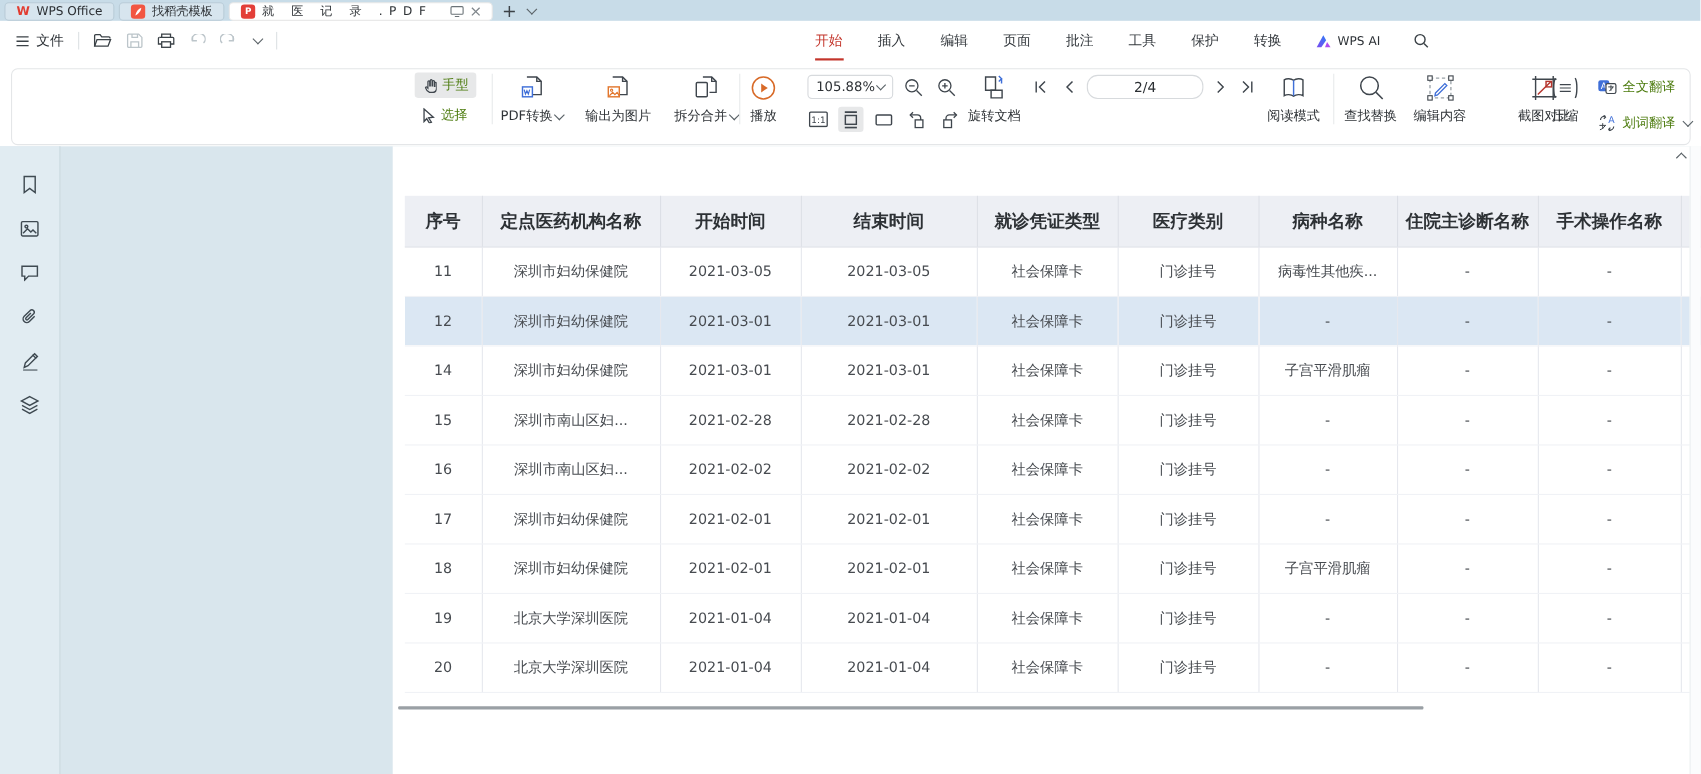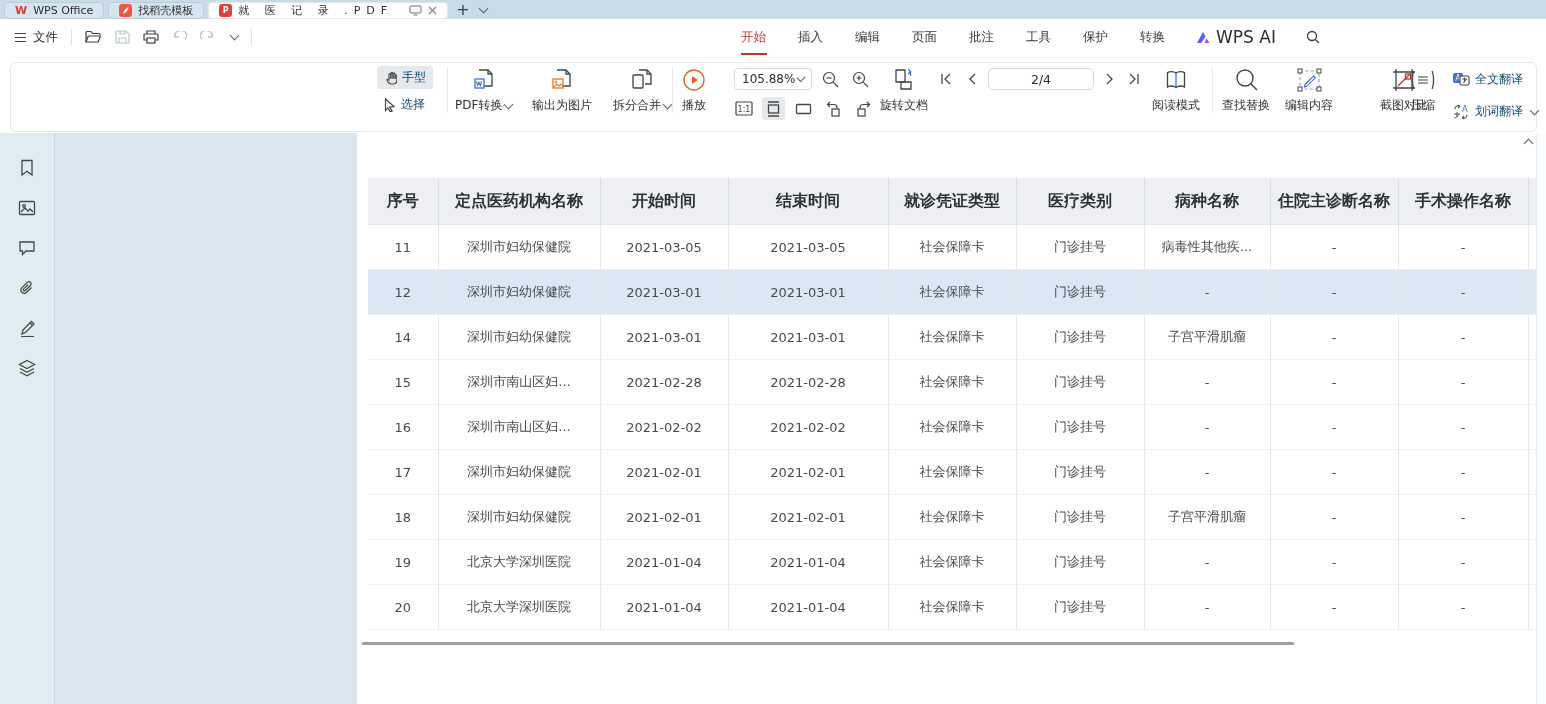--- a/index.html
+++ b/index.html
@@ -26,27 +26,27 @@
   
   .menubar{position:absolute;left:0;top:19px;width:100%;height:36px;background:#fff;}
   .mleft{position:absolute;left:14px;top:0;height:36px;display:flex;align-items:center;gap:13px;}
   .mfile{display:flex;align-items:center;gap:6px;font-size:12.5px;color:#2c3136;}
   .mvd{width:1px;height:16px;background:#dde1e4;}
   .mico{display:flex;align-items:center;}
   .mtabs{position:absolute;left:740px;top:0;height:36px;display:flex;align-items:center;gap:30px;font-size:12.5px;color:#33383d;}
   .mtab{position:relative;padding:2px 1px;cursor:default;}
   .mtab.active{color:#c3352b;}
   .mtab.active::after{content:"";position:absolute;left:50%;transform:translateX(-50%);bottom:-8px;width:26px;height:2.5px;background:#c3352b;}
-  .wpsai{display:flex;align-items:center;gap:5px;font-size:17px;color:#2c3136;}
+  .wpsai{display:flex;align-items:center;gap:5px;font-size:11px;color:#2c3136;}
 
   
   .toolzone{position:absolute;left:0;top:55px;width:100%;height:78px;background:#fff;}
   .toolpanel{position:absolute;left:10px;right:9px;top:7px;bottom:1px;border:1px solid #e4e6e8;border-radius:6px;background:#fff;}
   .vd{position:absolute;top:12px;height:46px;width:1px;background:#e8eaec;}
-  .chip{display:inline-flex;align-items:center;gap:5px;padding:0 7px;height:23px;border-radius:3px;font-size:12px;color:#0c4a6e;white-space:nowrap;}
+  .chip{display:inline-flex;align-items:center;gap:5px;padding:0 7px;height:23px;border-radius:3px;font-size:12px;color:#4d7c0f;white-space:nowrap;}
   .chip.hl{background:#e7e8e9;}
   .tcol{position:absolute;display:flex;flex-direction:column;align-items:center;gap:4px;font-size:12px;color:#2f3337;white-space:nowrap;}
   .tcol .ic{height:27px;display:flex;align-items:center;justify-content:center;}
   .lblrow{display:flex;align-items:center;}
   .combo{display:flex;align-items:center;justify-content:space-between;width:78px;height:22px;border:1px solid #d7dadd;border-radius:4px;
          padding:0 7px;font-size:12px;color:#2b2f33;box-sizing:border-box;}
   .pagebox{width:106px;height:22px;border:1px solid #d7dadd;border-radius:5px;display:flex;align-items:center;justify-content:center;
            font-size:12.5px;color:#2b2f33;box-sizing:border-box;}
   .sq{width:23px;height:23px;border-radius:3px;display:flex;align-items:center;justify-content:center;}
   .sq.hl{background:#e7e8e9;}
@@ -321,21 +321,21 @@
     <span class="navb" style="position:absolute;left:936px;top:13px;">
       <svg width="12" height="12" viewBox="0 0 12 12" fill="none" stroke="#3f464d" stroke-width="1.3">
           <path d="M2 1v10M10 1L5 6l5 5"></path>
         </svg>
     </span>
     <span class="navb" style="position:absolute;left:962px;top:13px;">
       <svg width="8" height="12" viewBox="0 0 8 12" fill="none" stroke="#3f464d" stroke-width="1.3">
           <path d="M7 1L2 6l5 5"></path>
         </svg>
     </span>
-    <div class="pagebox" style="position:absolute;left:988px;top:13px;">
+    <div class="pagebox" style="position:absolute;left:988px;top:13px;border-radius:10px;">
       <span>2/4</span>
     </div>
     <span class="navb" style="position:absolute;left:1100px;top:13px;">
       <svg width="8" height="12" viewBox="0 0 8 12" fill="none" stroke="#3f464d" stroke-width="1.3">
           <path d="M1 1l5 5-5 5"></path>
         </svg>
     </span>
     <span class="navb" style="position:absolute;left:1124px;top:13px;">
       <svg width="12" height="12" viewBox="0 0 12 12" fill="none" stroke="#3f464d" stroke-width="1.3">
           <path d="M10 1v10M2 1l5 5-5 5"></path>

